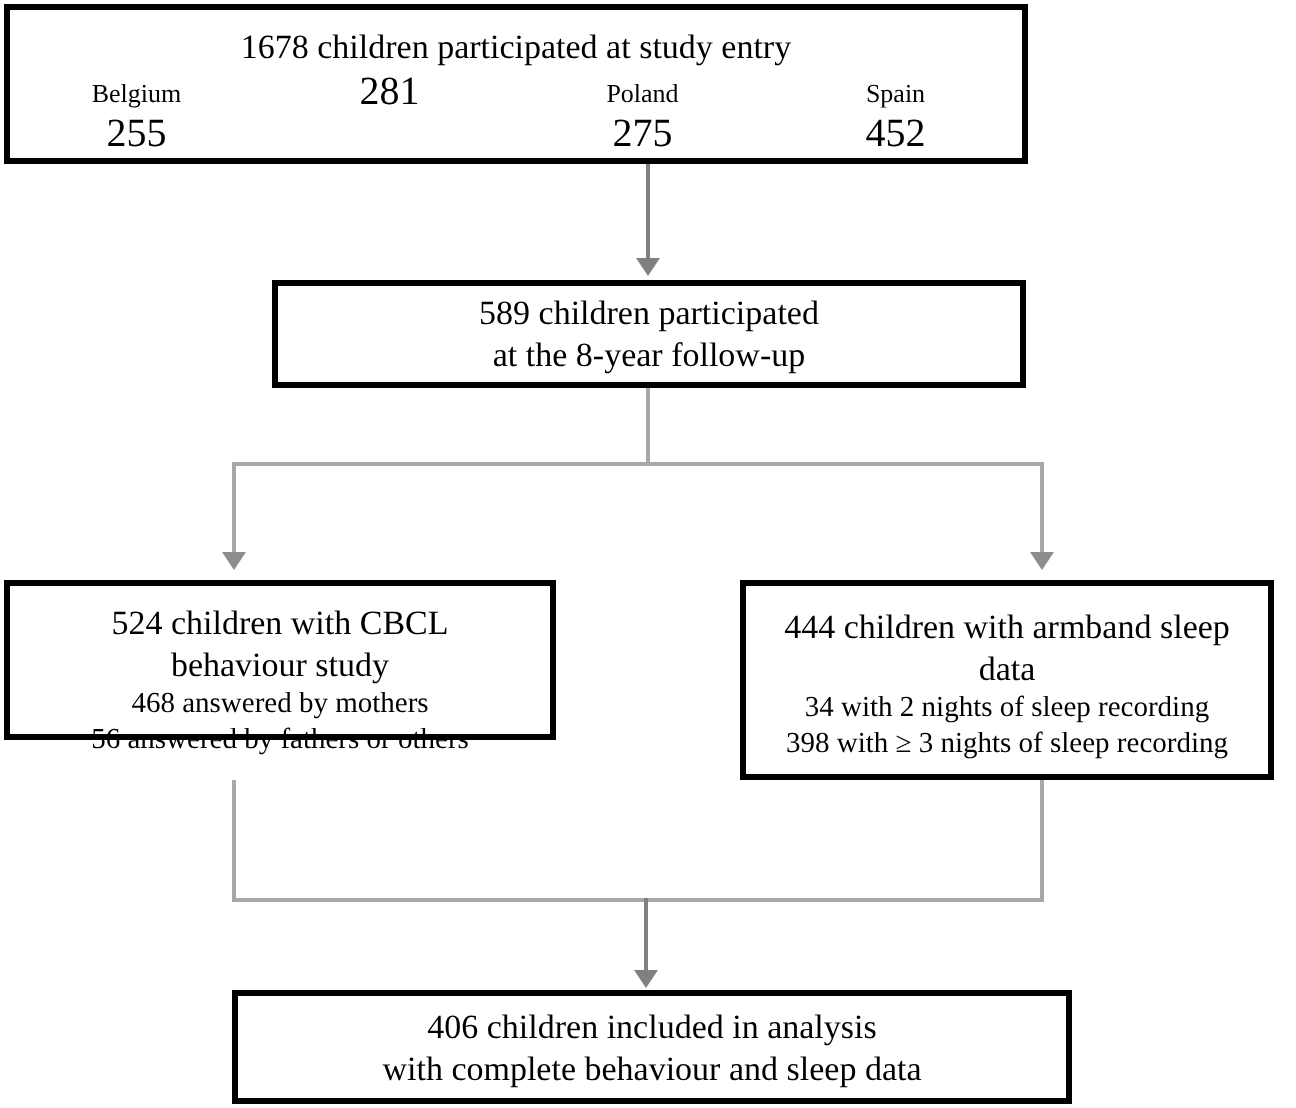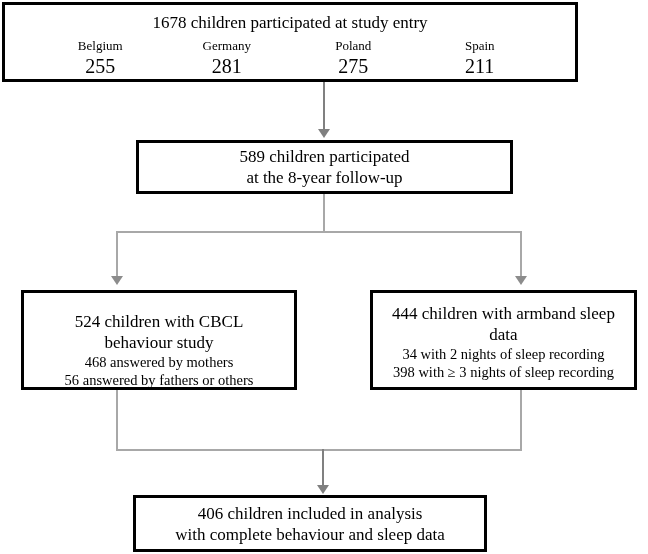--- a/index.html
+++ b/index.html
@@ -41,23 +41,23 @@
   .line-sub {
     font-size: 14.5px;
     line-height: 18px;
     white-space: nowrap;
   }
 
   
   #box-entry {
     left: 2px;
     top: 2px;
-    width: 576px;
+    width: 512px;
     height: 80px;
-    justify-content: flex-start;
+    justify-content: center;
     padding-top: 7px;
   }
   #box-entry .line-main { margin-bottom: 2px; }
 
   .country-grid {
     display: flex;
     width: 506px;
     margin: 0 auto;
   }
   .country-col {
@@ -79,40 +79,39 @@
     top: 140px;
     width: 377px;
     height: 54px;
   }
 
   
   #box-cbcl {
     left: 2px;
     top: 290px;
     width: 276px;
-    height: 100px;
+    height: 80px;
     padding-top: 20px;
-    margin-left: 19px;
   }
 
   
   #box-armband {
     left: 370px;
     top: 290px;
     width: 267px;
     height: 100px;
     padding-top: 4px;
     text-align: center;
   }
 
   
   #box-analysis {
-    left: 133px;
+    left: 116px;
     top: 495px;
-    width: 354px;
+    width: 420px;
     height: 57px;
   }
 
   
   .conn {
     position: absolute;
     background: #808080;
     z-index: 1;
   }
   .conn-light {
@@ -139,30 +138,29 @@
 <div id="canvas">
 
   <div class="fc-box" id="box-entry">
     <div class="line-main">1678 children participated at study entry</div>
     <div class="country-grid">
       <div class="country-col">
         <div class="country-name">Belgium</div>
         <div class="country-count">255</div>
       </div>
       <div class="country-col">
-        <div class="country-name">Germany</div>
         <div class="country-count">281</div>
       </div>
       <div class="country-col">
         <div class="country-name">Poland</div>
         <div class="country-count">275</div>
       </div>
       <div class="country-col">
         <div class="country-name">Spain</div>
-        <div class="country-count">211</div>
+        <div class="country-count">452</div>
       </div>
     </div>
   </div>
 
   <div class="conn" style="left:323px; top:82px; width:2px; height:49px;"></div>
   <div class="arrowhead" style="left:318px; top:129px;"></div>
 
   <div class="fc-box" id="box-followup">
     <div class="line-main">589 children participated</div>
     <div class="line-main">at the 8-year follow-up</div>

